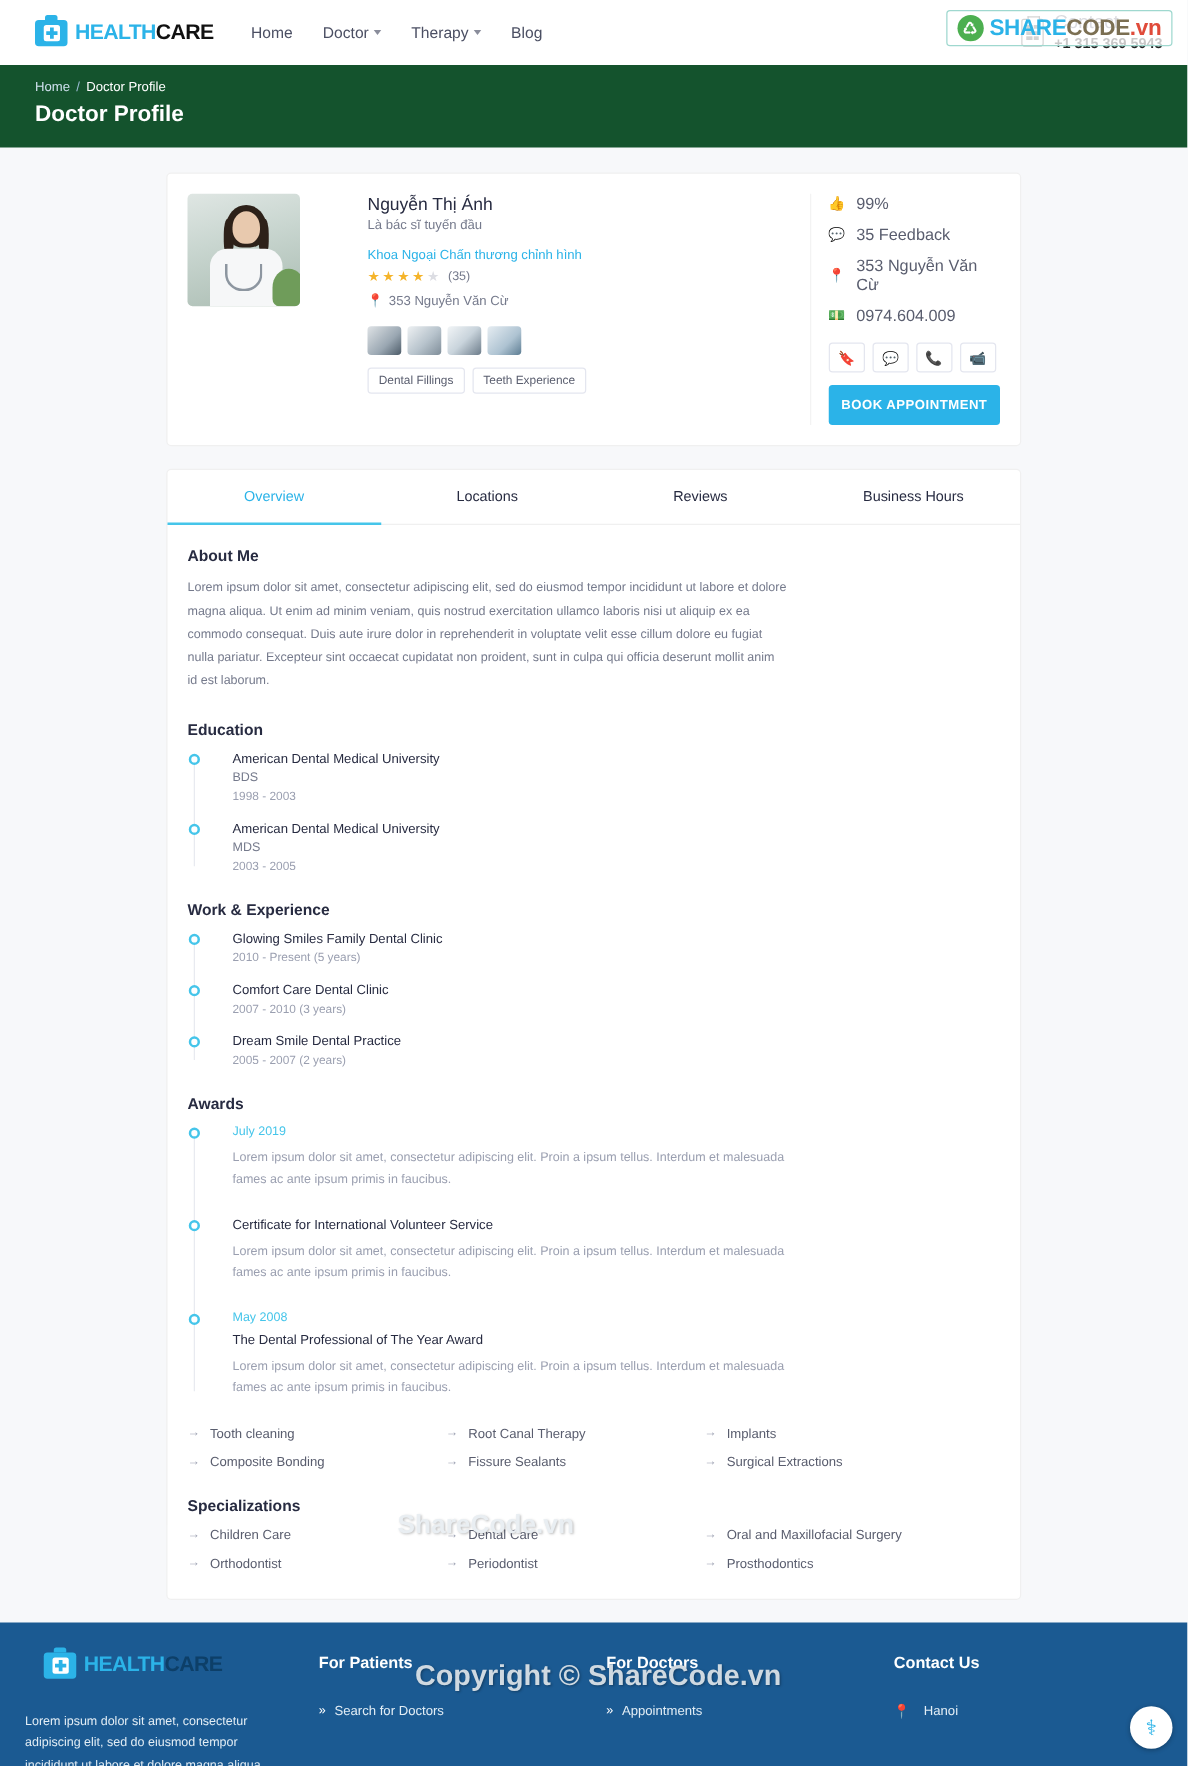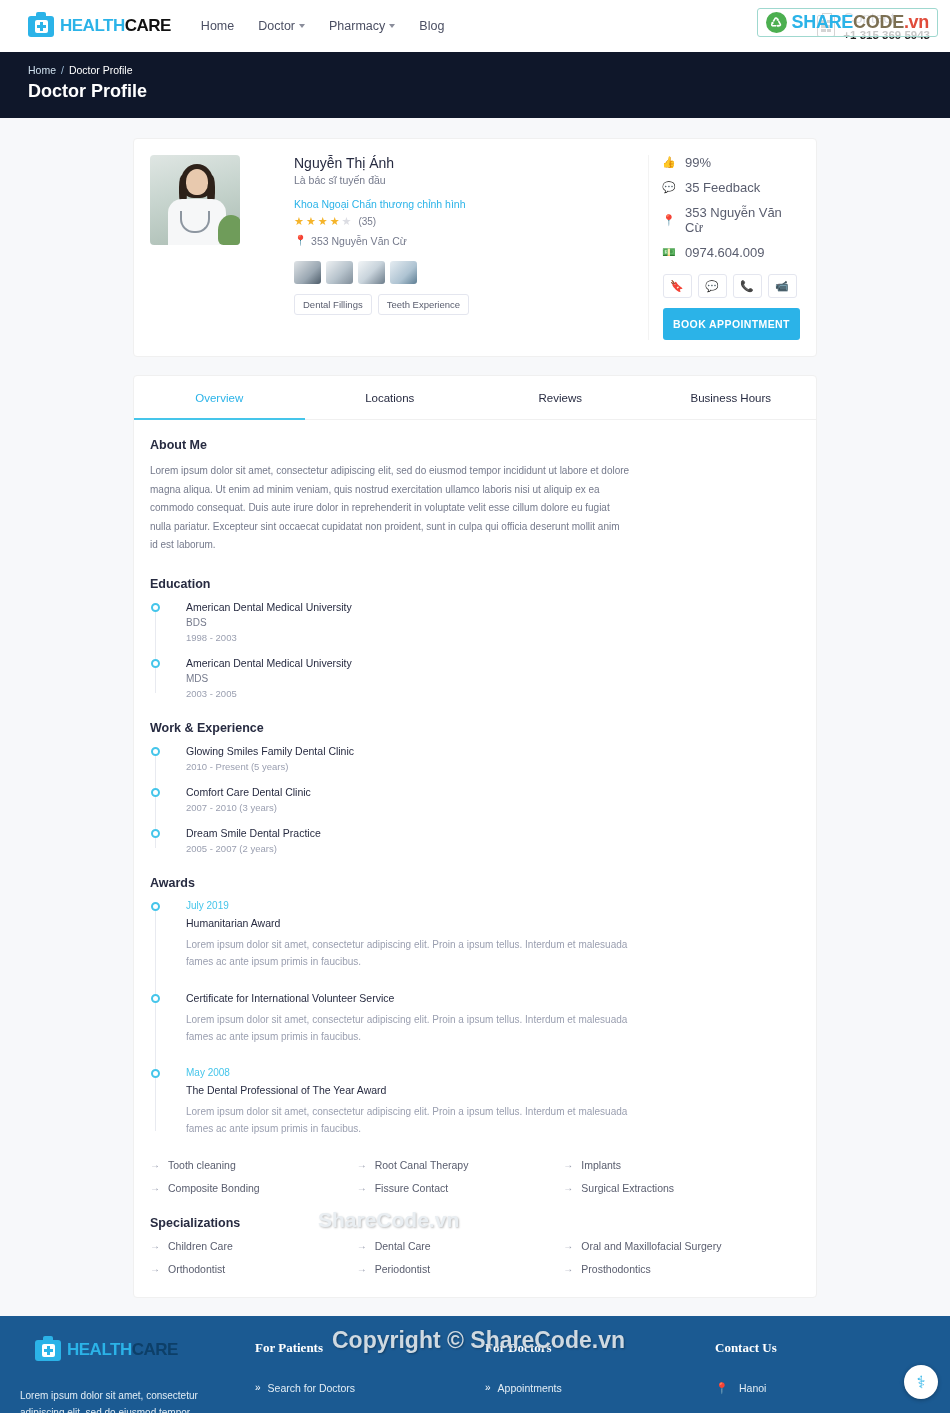--- a/index.html
+++ b/index.html
@@ -65,21 +65,21 @@
   .contact-ico .dots {
     position: absolute; inset: 4px 3px; display: grid;
     grid-template-columns: repeat(2, 1fr); gap: 1.5px;
   }
   .contact-ico .dots i { background: #555; display: block; }
   .contact-txt { line-height: 1.25; }
   .contact-txt .l1 { font-size: 15px; color: #6b6f80; }
   .contact-txt .l2 { font-size: 11.5px; color: #222; font-weight: 600; }
 
   
-  .crumbbar { background: #0f172a; padding: 12px 28px 16px; }
+  .crumbbar { background: #14532d; padding: 12px 28px 16px; }
   .crumbs { font-size: 10.5px; color: #cfe0ee; margin-bottom: 5px; }
   .crumbs a { color: #cfe0ee; text-decoration: none; }
   .crumbs .sep { margin: 0 5px; color: #9dbcd6; }
   .crumbs .cur { color: #ffffff; }
   .pagetitle { font-size: 18px; font-weight: bold; color: #fff; }
 
   
   .content { padding: 20px 0 0; }
   .card {
     background: #fff; border: 1px solid #f0f0f0; border-radius: 4px;
@@ -210,21 +210,21 @@
 
   
   .footer { background: #1b5a92; color: #fff; padding: 24px 20px 0; position: relative; }
   .fgrid {
     display: grid; grid-template-columns: 235px 230px 230px 1fr;
     padding: 0 0 0 0; max-width: 950px;
   }
   .flogo { display: flex; align-items: center; gap: 6px; margin-bottom: 26px; margin-left: 15px;}
   .flogo .logo-text .b { color: #0d3f68; }
   .fdesc { font-size: 10px; line-height: 1.75; color: #e2edf5; max-width: 215px; }
-  .fh { font-size: 13px; font-weight: bold; margin-bottom: 26px; font-family: Liberation Serif, serif; }
+  .fh { font-size: 13px; font-weight: bold; margin-bottom: 26px; }
   .flink {
     font-size: 10.5px; color: #e2edf5; margin-bottom: 14px;
     display: flex; align-items: center; gap: 7px; cursor: pointer;
   }
   .flink .ch { font-size: 10px; color: #fff; }
   .fcontact { font-size: 10.5px; color: #e2edf5; margin-bottom: 17px;
               display: flex; align-items: center; gap: 11px; }
   .fcontact .ci { width: 13px; flex: 0 0 13px; text-align: center; font-size: 11px; }
 
   
@@ -270,21 +270,21 @@
   </div>
   <div class="nav-links">
     <a href="#">
         <span>Home</span>
       </a>
     <a href="#">
         <span>Doctor</span>
         <i class="caret"></i>
       </a>
     <a href="#">
-        <span>Pharmacy</span>
+        <span>Therapy</span>
         <i class="caret"></i>
       </a>
     <a href="#">
         <span>Blog</span>
       </a>
   </div>
   <div class="nav-right">
     <span class="contact-ico">
       <span class="dots">
           <i></i>
@@ -435,21 +435,20 @@
           </div>
         </div>
       </div>
 
       <div class="secblock">
         <h3 class="sec">Awards</h3>
         <div class="timeline awards">
           <div class="tli">
             <span class="dot"></span>
             <div class="t-awdate">July 2019</div>
-            <div class="t-awtitle">Humanitarian Award</div>
             <div class="t-awtext">Lorem ipsum dolor sit amet, consectetur adipiscing elit. Proin a ipsum tellus. Interdum et malesuada fames ac ante ipsum primis in faucibus.</div>
           </div>
           <div class="tli">
             <span class="dot"></span>
             <div class="t-awtitle">Certificate for International Volunteer Service</div>
             <div class="t-awtext">Lorem ipsum dolor sit amet, consectetur adipiscing elit. Proin a ipsum tellus. Interdum et malesuada fames ac ante ipsum primis in faucibus.</div>
           </div>
           <div class="tli">
             <span class="dot"></span>
             <div class="t-awdate">May 2008</div>
@@ -472,21 +471,21 @@
           <div class="gitem">
               <span class="arr">→</span>
               <span>Implants</span>
             </div>
           <div class="gitem">
               <span class="arr">→</span>
               <span>Composite Bonding</span>
             </div>
           <div class="gitem">
               <span class="arr">→</span>
-              <span>Fissure Contact</span>
+              <span>Fissure Sealants</span>
             </div>
           <div class="gitem">
               <span class="arr">→</span>
               <span>Surgical Extractions</span>
             </div>
         </div>
       </div>
 
       <div class="secblock">
         <h3 class="sec">Specializations</h3>

